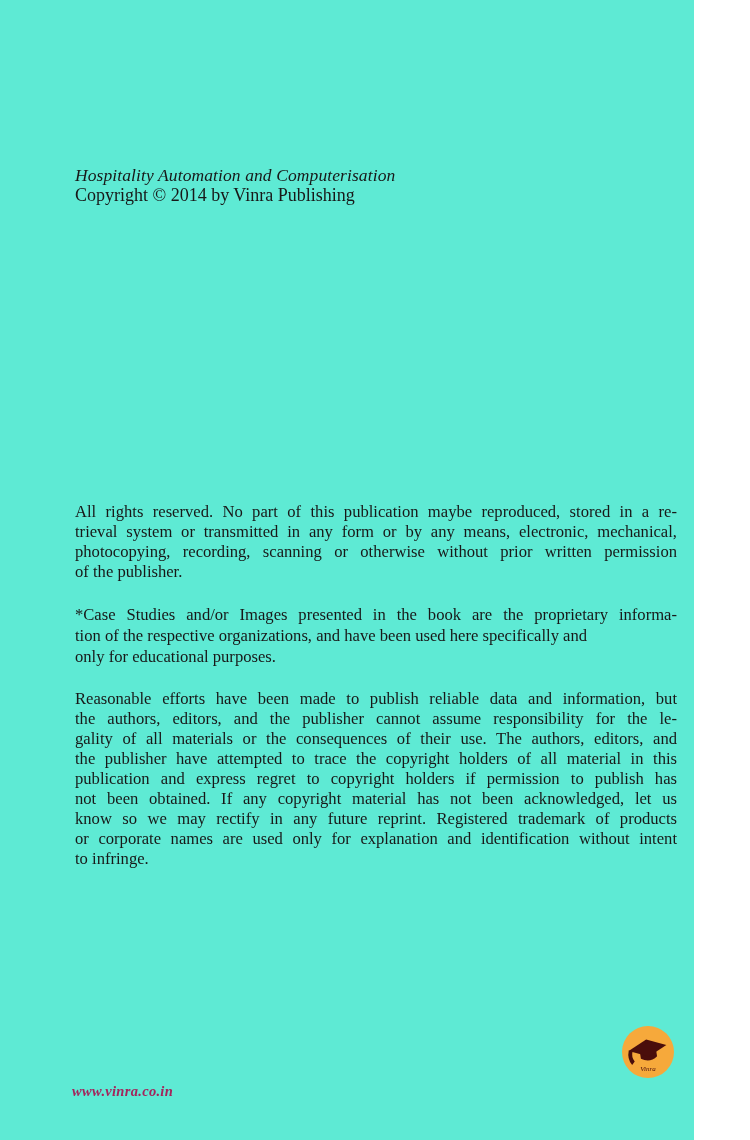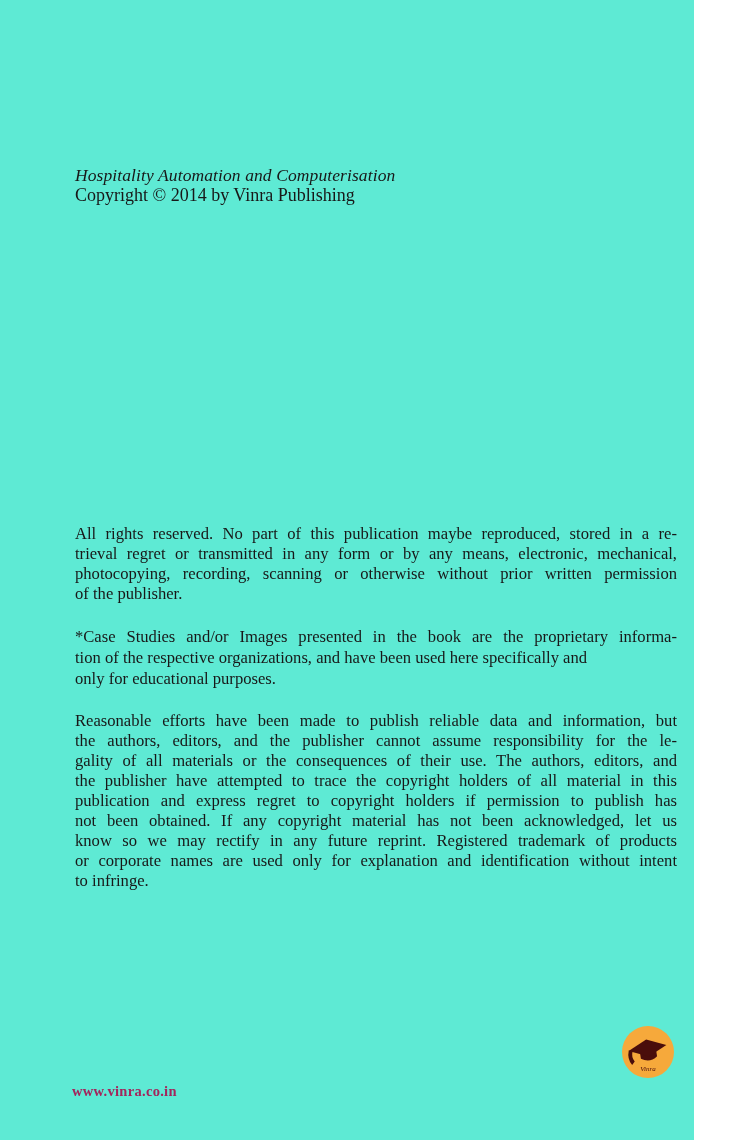--- a/index.html
+++ b/index.html
@@ -24,37 +24,38 @@
   }
   .copyright-line {
     font-size: 18px;
     line-height: 21px;
   }
 
   
   .text-block {
     position: absolute;
     left: 75px;
-    top: 524px;
+    top: 502px;
     width: 602px;
   }
   .paragraph {
     margin: 0 0 22px 0;
     font-size: 16.6px;
     line-height: 20px;
   }
   .paragraph.case-note { line-height: 21px; }
   .pline { white-space: normal; }
   .pline.j { text-align: justify; text-align-last: justify; }
 
   
   .site-url {
     position: absolute;
     left: 72px;
     top: 1083px;
+    font-style: italic;
     font-weight: bold;
     font-size: 14.5px;
     letter-spacing: 0.3px;
     color: var(--url-color, #a3255c);
   }
   .logo-badge {
     position: absolute;
     left: 622px;
     top: 1026px;
     width: 52px;
@@ -83,21 +84,21 @@
 
   <div class="front-matter">
     <div class="book-title">Hospitality Automation and Computerisation</div>
     <div class="copyright-line">Copyright © 2014 by Vinra Publishing</div>
   </div>
 
   <div class="text-block">
 
     <div class="paragraph">
       <div class="pline j">All rights reserved. No part of this publication maybe reproduced, stored in a re-</div>
-      <div class="pline j">trieval regret or transmitted in any form or by any means, electronic, mechanical,</div>
+      <div class="pline j">trieval system or transmitted in any form or by any means, electronic, mechanical,</div>
       <div class="pline j">photocopying, recording, scanning or otherwise without prior written permission</div>
       <div class="pline">of the publisher.</div>
     </div>
 
     <div class="paragraph case-note">
       <div class="pline j">*Case Studies and/or Images presented in the book are the proprietary informa-</div>
       <div class="pline">tion of the respective organizations, and have been used here specifically and</div>
       <div class="pline">only for educational purposes.</div>
     </div>
 

